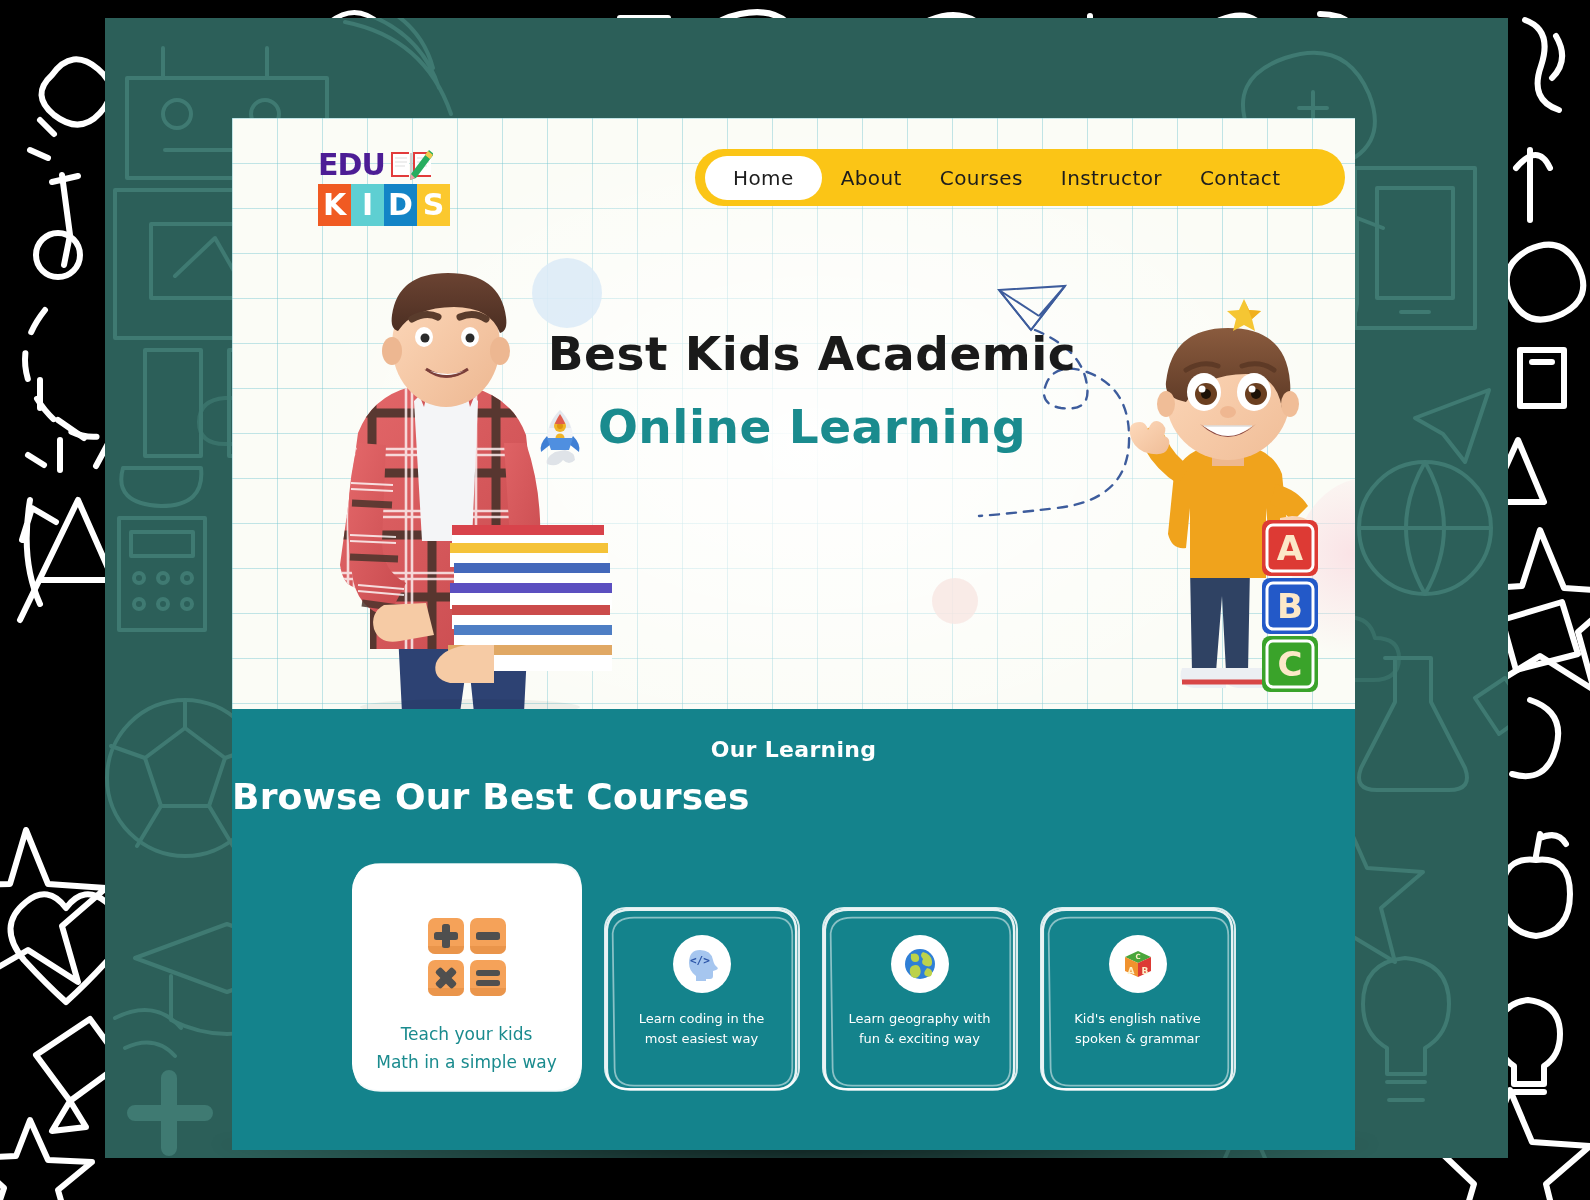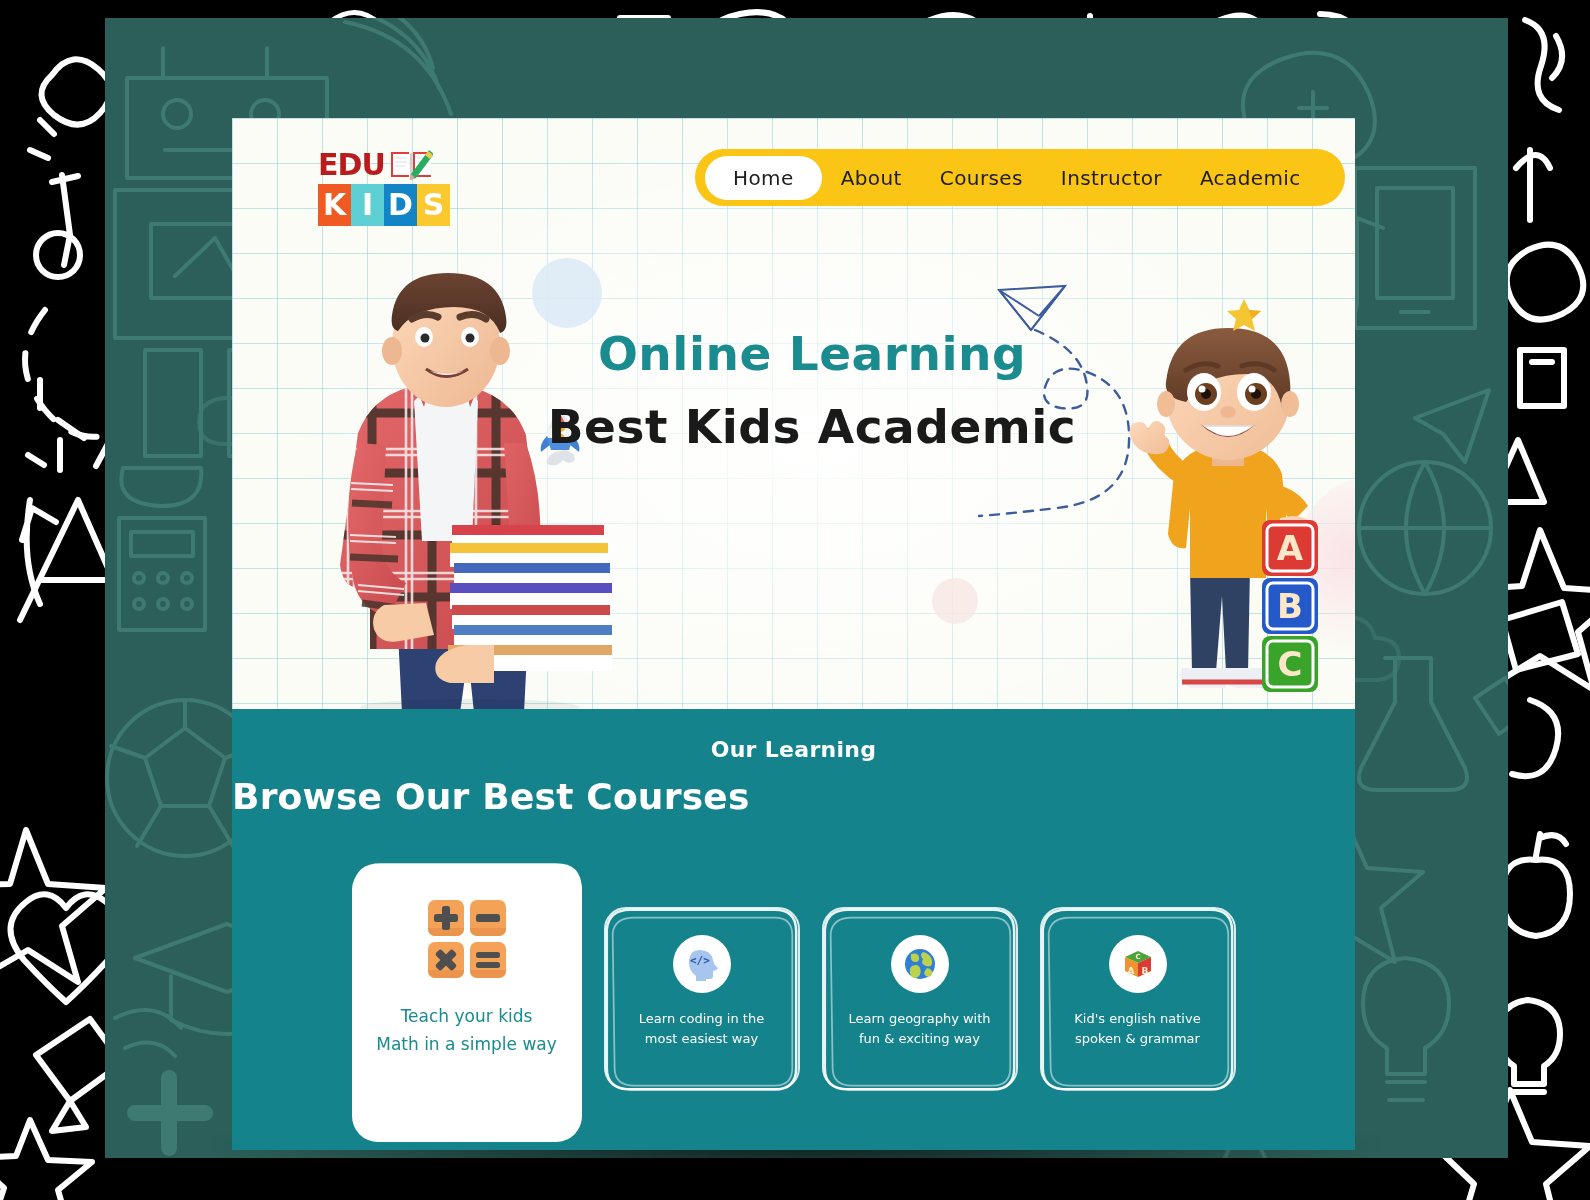--- a/index.html
+++ b/index.html
@@ -66,21 +66,21 @@
 
   
   .header-row {
     position: absolute; left: 0; top: 0; width: 100%; height: 120px;
     display: flex; align-items: center; z-index: 6;
   }
   .logo { position: absolute; left: 86px; top: 28px; width: 140px; }
   .logo-top { display: flex; align-items: flex-end; gap: 2px; height: 34px; }
   .logo-edu {
     font-family: "DejaVu Sans", sans-serif; font-weight: 900; font-size: 30px;
-    letter-spacing: -1px; color: #b91c1c; line-height: 30px;
+    letter-spacing: -1px; color: #4c1d95; line-height: 30px;
   }
   .logo-book { position: relative; width: 44px; height: 32px; margin-left: 2px; }
   .logo-kids { display: flex; margin-top: 4px; }
   .kid-tile {
     width: 33px; height: 42px; display: flex; align-items: center; justify-content: center;
     color: #fff; font-weight: 900; font-size: 30px; font-family: "DejaVu Sans", sans-serif;
     line-height: 1;
   }
   .kid-k { background: #f05a22; }
   .kid-i { background: #5ecfd2; }
@@ -143,22 +143,22 @@
   .course-card {
     position: relative; width: 196px; height: 183px; border-radius: 22px;
     display: flex; flex-direction: column; align-items: center;
     padding-top: 26px; cursor: pointer; flex: 0 0 auto;
   }
   .course-card.plain { border: 2px solid rgba(255,255,255,.85); margin-top: 43px; }
   .course-card .sketch-edge {
     position: absolute; inset: -7px -6px -4px -7px; pointer-events: none;
   }
   .course-card.featured {
-    width: 230px; height: 278px; background: #ffffff; border-radius: 26px;
-    padding-top: 34px; margin-top: 0;
+    width: 230px; height: 226px; background: #ffffff; border-radius: 26px;
+    padding-top: 52px; margin-top: 0;
   }
   .icon-circle {
     width: 58px; height: 58px; border-radius: 50%; background: #fff;
     display: flex; align-items: center; justify-content: center;
   }
   .card-text {
     margin-top: 16px; text-align: center; line-height: 1.5;
     font-family: "DejaVu Sans", sans-serif; font-size: 13px; color: #ffffff;
     padding: 0 10px;
   }
@@ -334,21 +334,21 @@
             <span class="kid-tile kid-d">D</span>
             <span class="kid-tile kid-s">S</span>
           </div>
         </div>
 
         <nav class="navbar">
           <a class="nav-item active">Home</a>
           <a class="nav-item">About</a>
           <a class="nav-item">Courses</a>
           <a class="nav-item">Instructor</a>
-          <a class="nav-item">Academic</a>
+          <a class="nav-item">Contact</a>
         </nav>
       </div>
 
       <div class="char-man">
         <svg viewBox="0 0 310 437" width="310" height="437">
           <defs>
             <linearGradient id="skin" x1="0" y1="0" x2="1" y2="1">
               <stop offset="0" stop-color="#fdd9bb"></stop>
                 <stop offset="1" stop-color="#edb791"></stop>
             </linearGradient>
@@ -521,22 +521,22 @@
       </div>
 
       <div class="deco-star">
         <svg viewBox="0 0 34 34" width="34" height="34">
           <path d="M17 1 l5 11 l12 1 l-9 8 l3 12 l-11 -6 l-11 6 l3 -12 l-9 -8 l12 -1 Z" fill="#f5c633"></path>
           <path d="M17 1 l5 11 l12 1 l-9 8 l-8 -20 Z" fill="#f0b01f"></path>
         </svg>
       </div>
 
       <div class="hero-copy">
+        <div class="hl">Best Kids Academic</div>
         <div class="hl teal">Online Learning</div>
-        <div class="hl">Best Kids Academic</div>
       </div>
     </section>
 
     <section class="courses">
       <div class="courses-eyebrow">Our Learning</div>
       <h2 class="courses-title">Browse Our Best Courses</h2>
 
       <div class="cards-row">
 
         <div class="course-card featured">

